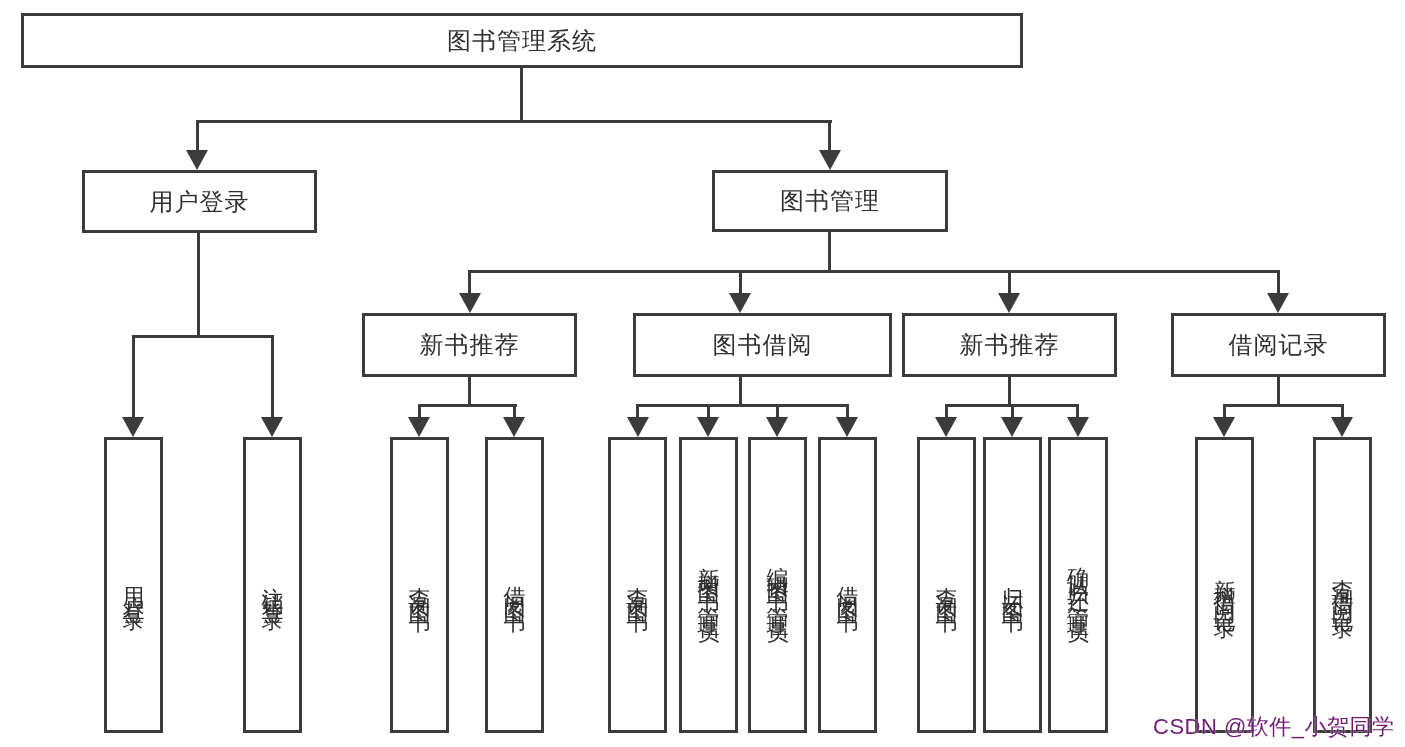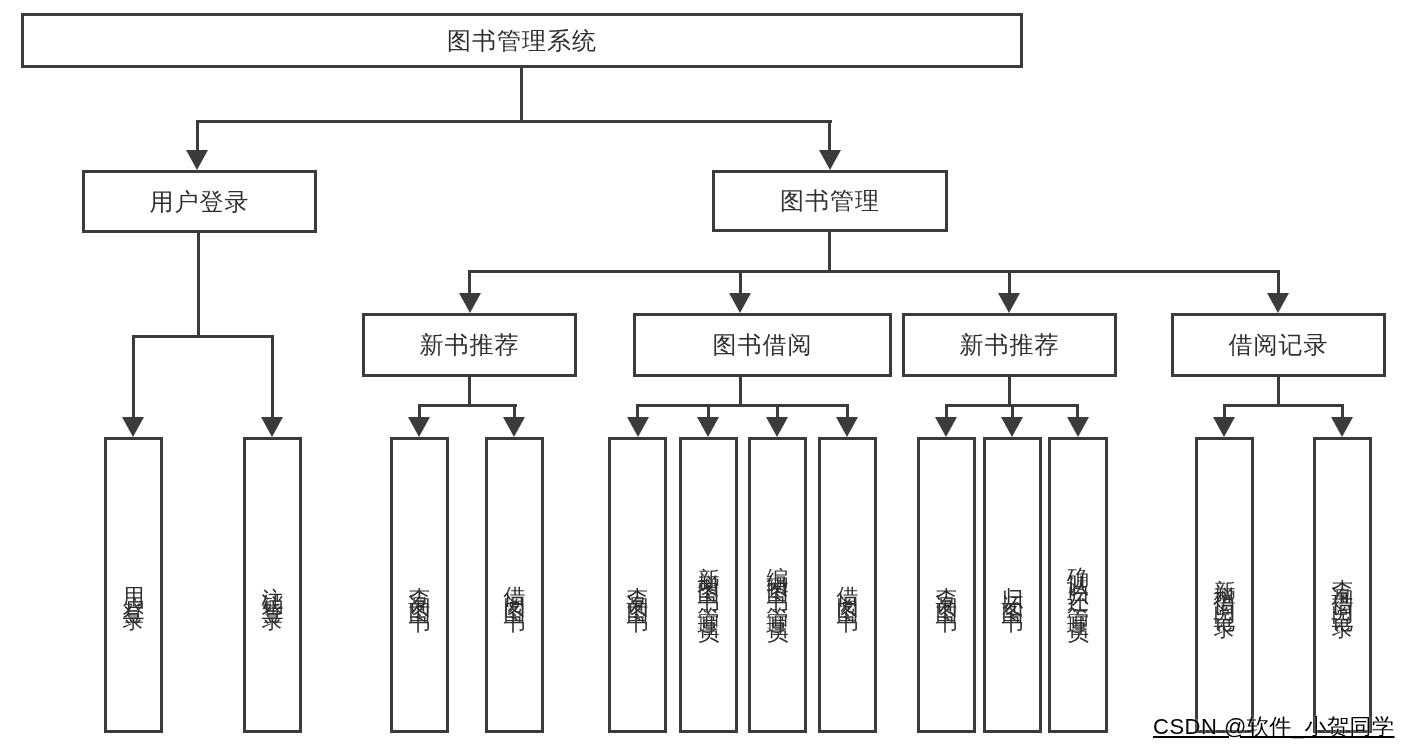--- a/index.html
+++ b/index.html
@@ -22,22 +22,22 @@
   }
   .vl { position:absolute; width:3px;  background:#3b3b3b; z-index:1; }
   .hl { position:absolute; height:3px; background:#3b3b3b; z-index:1; }
   .ar {
     position:absolute; width:0; height:0; z-index:1;
     border-left:11px solid transparent; border-right:11px solid transparent;
     border-top:20px solid #3b3b3b;
   }
   .wm {
     position:absolute; left:1153px; top:712px; z-index:4;
-    font-size:22px; color:#000000; letter-spacing:0.5px;
-    text-shadow:0 0 2px #ffffff; white-space:nowrap;text-decoration:underline;
+    font-size:22px; color:#701a75; letter-spacing:0.5px;
+    text-shadow:0 0 2px #ffffff; white-space:nowrap;
   }
 </style>
 </head>
 <body>
 
 <div class="canvas">
 
   <div class="box hbox" style="left:21px;top:13px;width:1002px;height:55px;">图书管理系统</div>
 
   <div class="box hbox" style="left:82px;top:170px;width:235px;height:63px;">用户登录</div>

